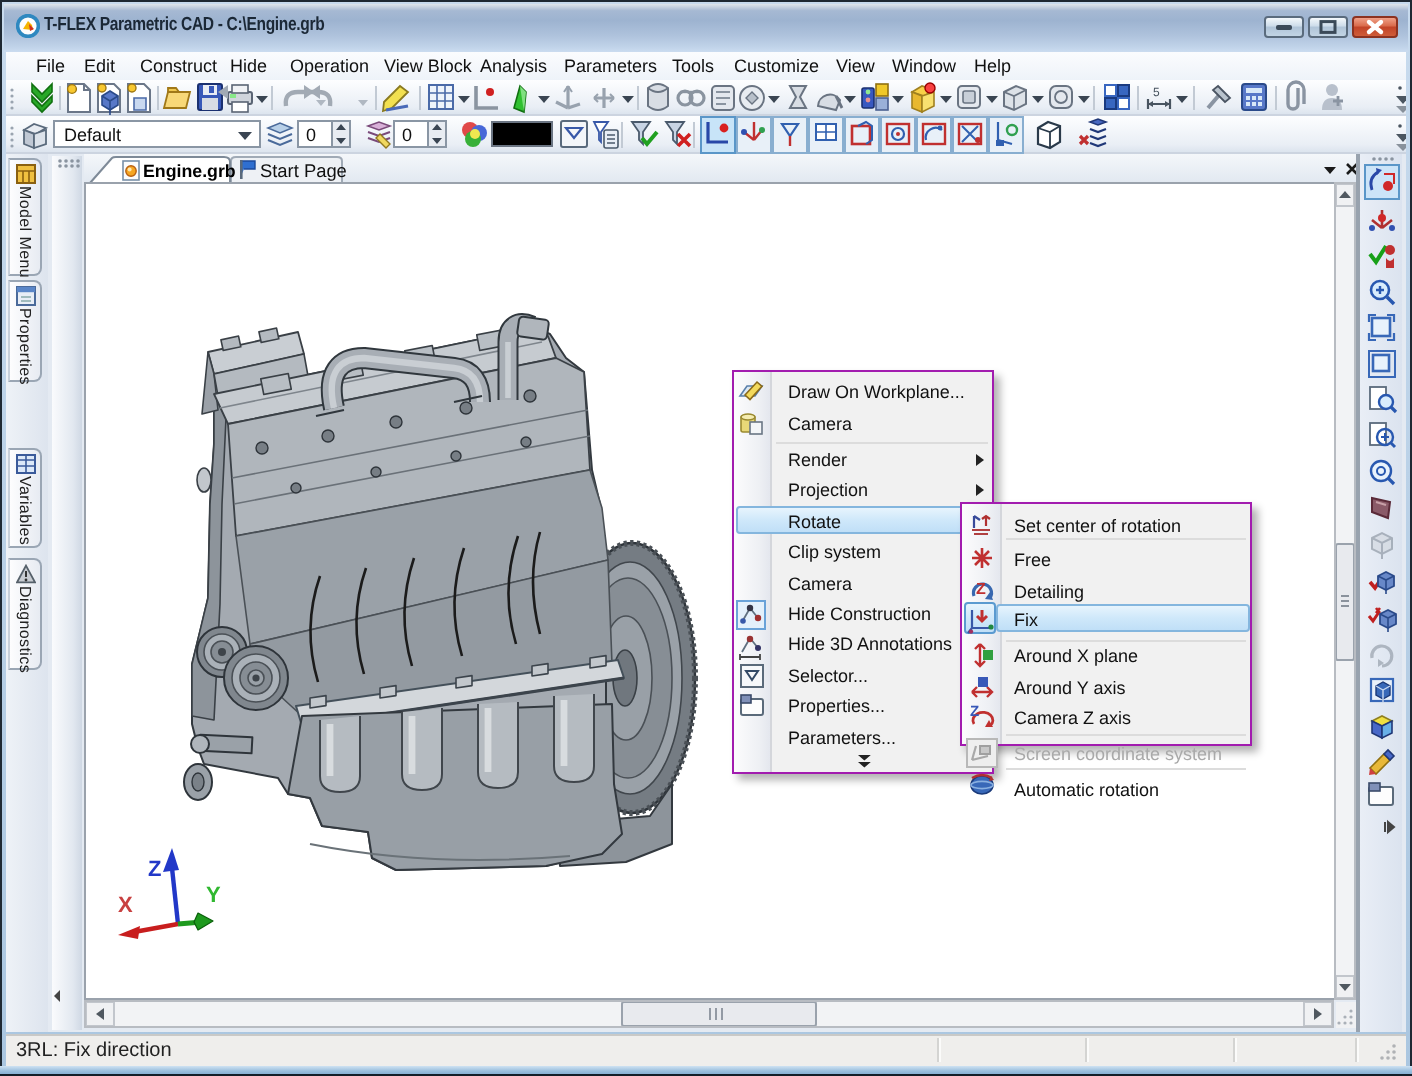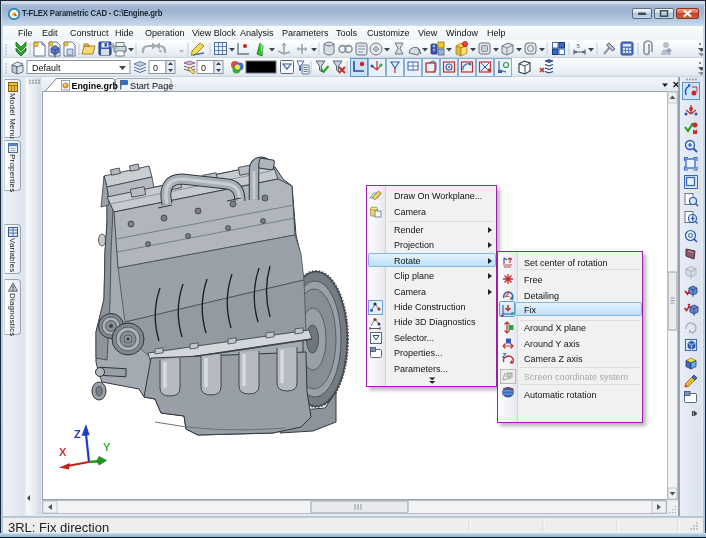--- a/index.html
+++ b/index.html
@@ -34,21 +34,21 @@
 .vicon{position:absolute;left:3px;top:2px;width:10px;height:10px;}
 #splitter{left:26px;top:78px;width:15px;height:437px;background:linear-gradient(90deg,#fafbfd,#e2e8f0 70%,#cfd8e4);}
 #tabbar{left:42px;top:77px;width:637px;height:14px;background:linear-gradient(#f4f7fa,#e2e9f1);}
 #canvas{left:42px;top:91px;width:625px;height:409px;background:#fff;border:1px solid #9aa2ac;border-right:none;}
 #vscroll{left:667px;top:91px;width:11px;height:409px;background:#f2f3f5;border:1px solid #b8bcc2;}
 #hscroll{left:42px;top:500px;width:625px;height:14px;background:#f2f3f5;border:1px solid #b8bcc2;}
 #docright{left:678px;top:77px;width:2px;height:439px;background:#98a2ae;}
 #rtb{left:680px;top:77px;width:21px;height:439px;background:linear-gradient(90deg,#e9eef6,#dbe3ef);}
 
 #status{left:3px;top:517px;width:700px;height:16px;background:#efeeec;border-top:1px solid #c9c9c7;}
-#stext{left:8px;top:520px;font-size:13px;color:#222;text-align:center;}
+#stext{left:8px;top:520px;font-size:10px;color:#222;text-align:center;}
 #bframe{left:0;top:533px;width:706px;height:5px;background:linear-gradient(#cfe2f2,#9cc0de 60%,#88b0d4);border-bottom:1px solid #131e29;}
 
 .menu{position:absolute;background:#f1f1f1;border:1px solid #a21caf;box-shadow:3px 3px 4px rgba(0,0,0,.30);}
 .gutter{position:absolute;left:0;top:0;bottom:0;width:19px;background:linear-gradient(90deg,#fcfcfd,#eef0f4 70%,#e4e7ee);border-right:1px solid #d4d6db;}
 .mi{position:absolute;left:0;width:100%;font-size:9px;color:#111;}
 .mi .txt{position:absolute;top:1px;}
 .msep{position:absolute;height:1px;background:#dcdcdc;}
 .hl{background:linear-gradient(#e7f4fd,#cfe8fa 50%,#c0dff7);border:1px solid #84b6de;border-radius:2px;}
 .arrow{position:absolute;width:0;height:0;border-left:4px solid #222;border-top:3px solid transparent;border-bottom:3px solid transparent;}
 .dis{color:#a9a9a9;}
@@ -772,32 +772,32 @@
   <div class="mi" style="top:53px">
       <span class="txt" style="left:27px">Projection</span>
       <i class="arrow" style="left:121px;top:3px"></i>
     </div>
   <div class="hl" style="position:absolute;left:1px;top:67px;width:128px;height:14px"></div>
   <div class="mi" style="top:69px">
       <span class="txt" style="left:27px">Rotate</span>
       <i class="arrow" style="left:121px;top:3px"></i>
     </div>
   <div class="mi" style="top:84px">
-      <span class="txt" style="left:27px">Clip plane</span>
+      <span class="txt" style="left:27px">Clip system</span>
       <i class="arrow" style="left:121px;top:3px"></i>
     </div>
   <div class="mi" style="top:100px">
       <span class="txt" style="left:27px">Camera</span>
       <i class="arrow" style="left:121px;top:3px"></i>
     </div>
   <div class="mi" style="top:115px">
       <span class="txt" style="left:27px">Hide Construction</span>
     </div>
   <div class="mi" style="top:130px">
-      <span class="txt" style="left:27px">Hide 3D Diagnostics</span>
+      <span class="txt" style="left:27px">Hide 3D Annotations</span>
     </div>
   <div class="mi" style="top:146px">
       <span class="txt" style="left:27px">Selector...</span>
     </div>
   <div class="mi" style="top:161px">
       <span class="txt" style="left:27px">Properties...</span>
     </div>
   <div class="mi" style="top:177px">
       <span class="txt" style="left:27px">Parameters...</span>
     </div>
@@ -829,21 +829,21 @@
         <path d="M3 3.5 h6 l-3 4.5 z" fill="none" stroke="#334a66" stroke-width="1"></path>
       </g>
     <g transform="translate(3,161)">
         <rect x="0.5" y="2.5" width="11" height="8" rx="1" fill="#fdfdfd" stroke="#5a6a7a" stroke-width="1"></rect>
         <rect x="0.5" y="0.5" width="5" height="4" fill="#8090b8" stroke="#3a4a6a" stroke-width="0.8"></rect>
       </g>
     <path d="M62 195 l3.2 2.8 3.2 -2.8 z M62 191.5 l3.2 2.8 3.2 -2.8 z" fill="#222"></path>
   </svg>
 </div>
 
-<div class="menu" style="left:497px;top:251px;width:146px;height:172px">
+<div class="menu" style="left:480px;top:251px;width:146px;height:122px">
   <div class="gutter" style="width:20px"></div>
   <div class="mi" style="top:5px">
       <span class="txt" style="left:26px">Set center of rotation</span>
     </div>
   <div class="msep" style="left:22px;right:2px;top:17px"></div>
   <div class="mi" style="top:22px">
       <span class="txt" style="left:26px">Free</span>
     </div>
   <div class="mi" style="top:38px">
       <span class="txt" style="left:26px">Detailing</span>

